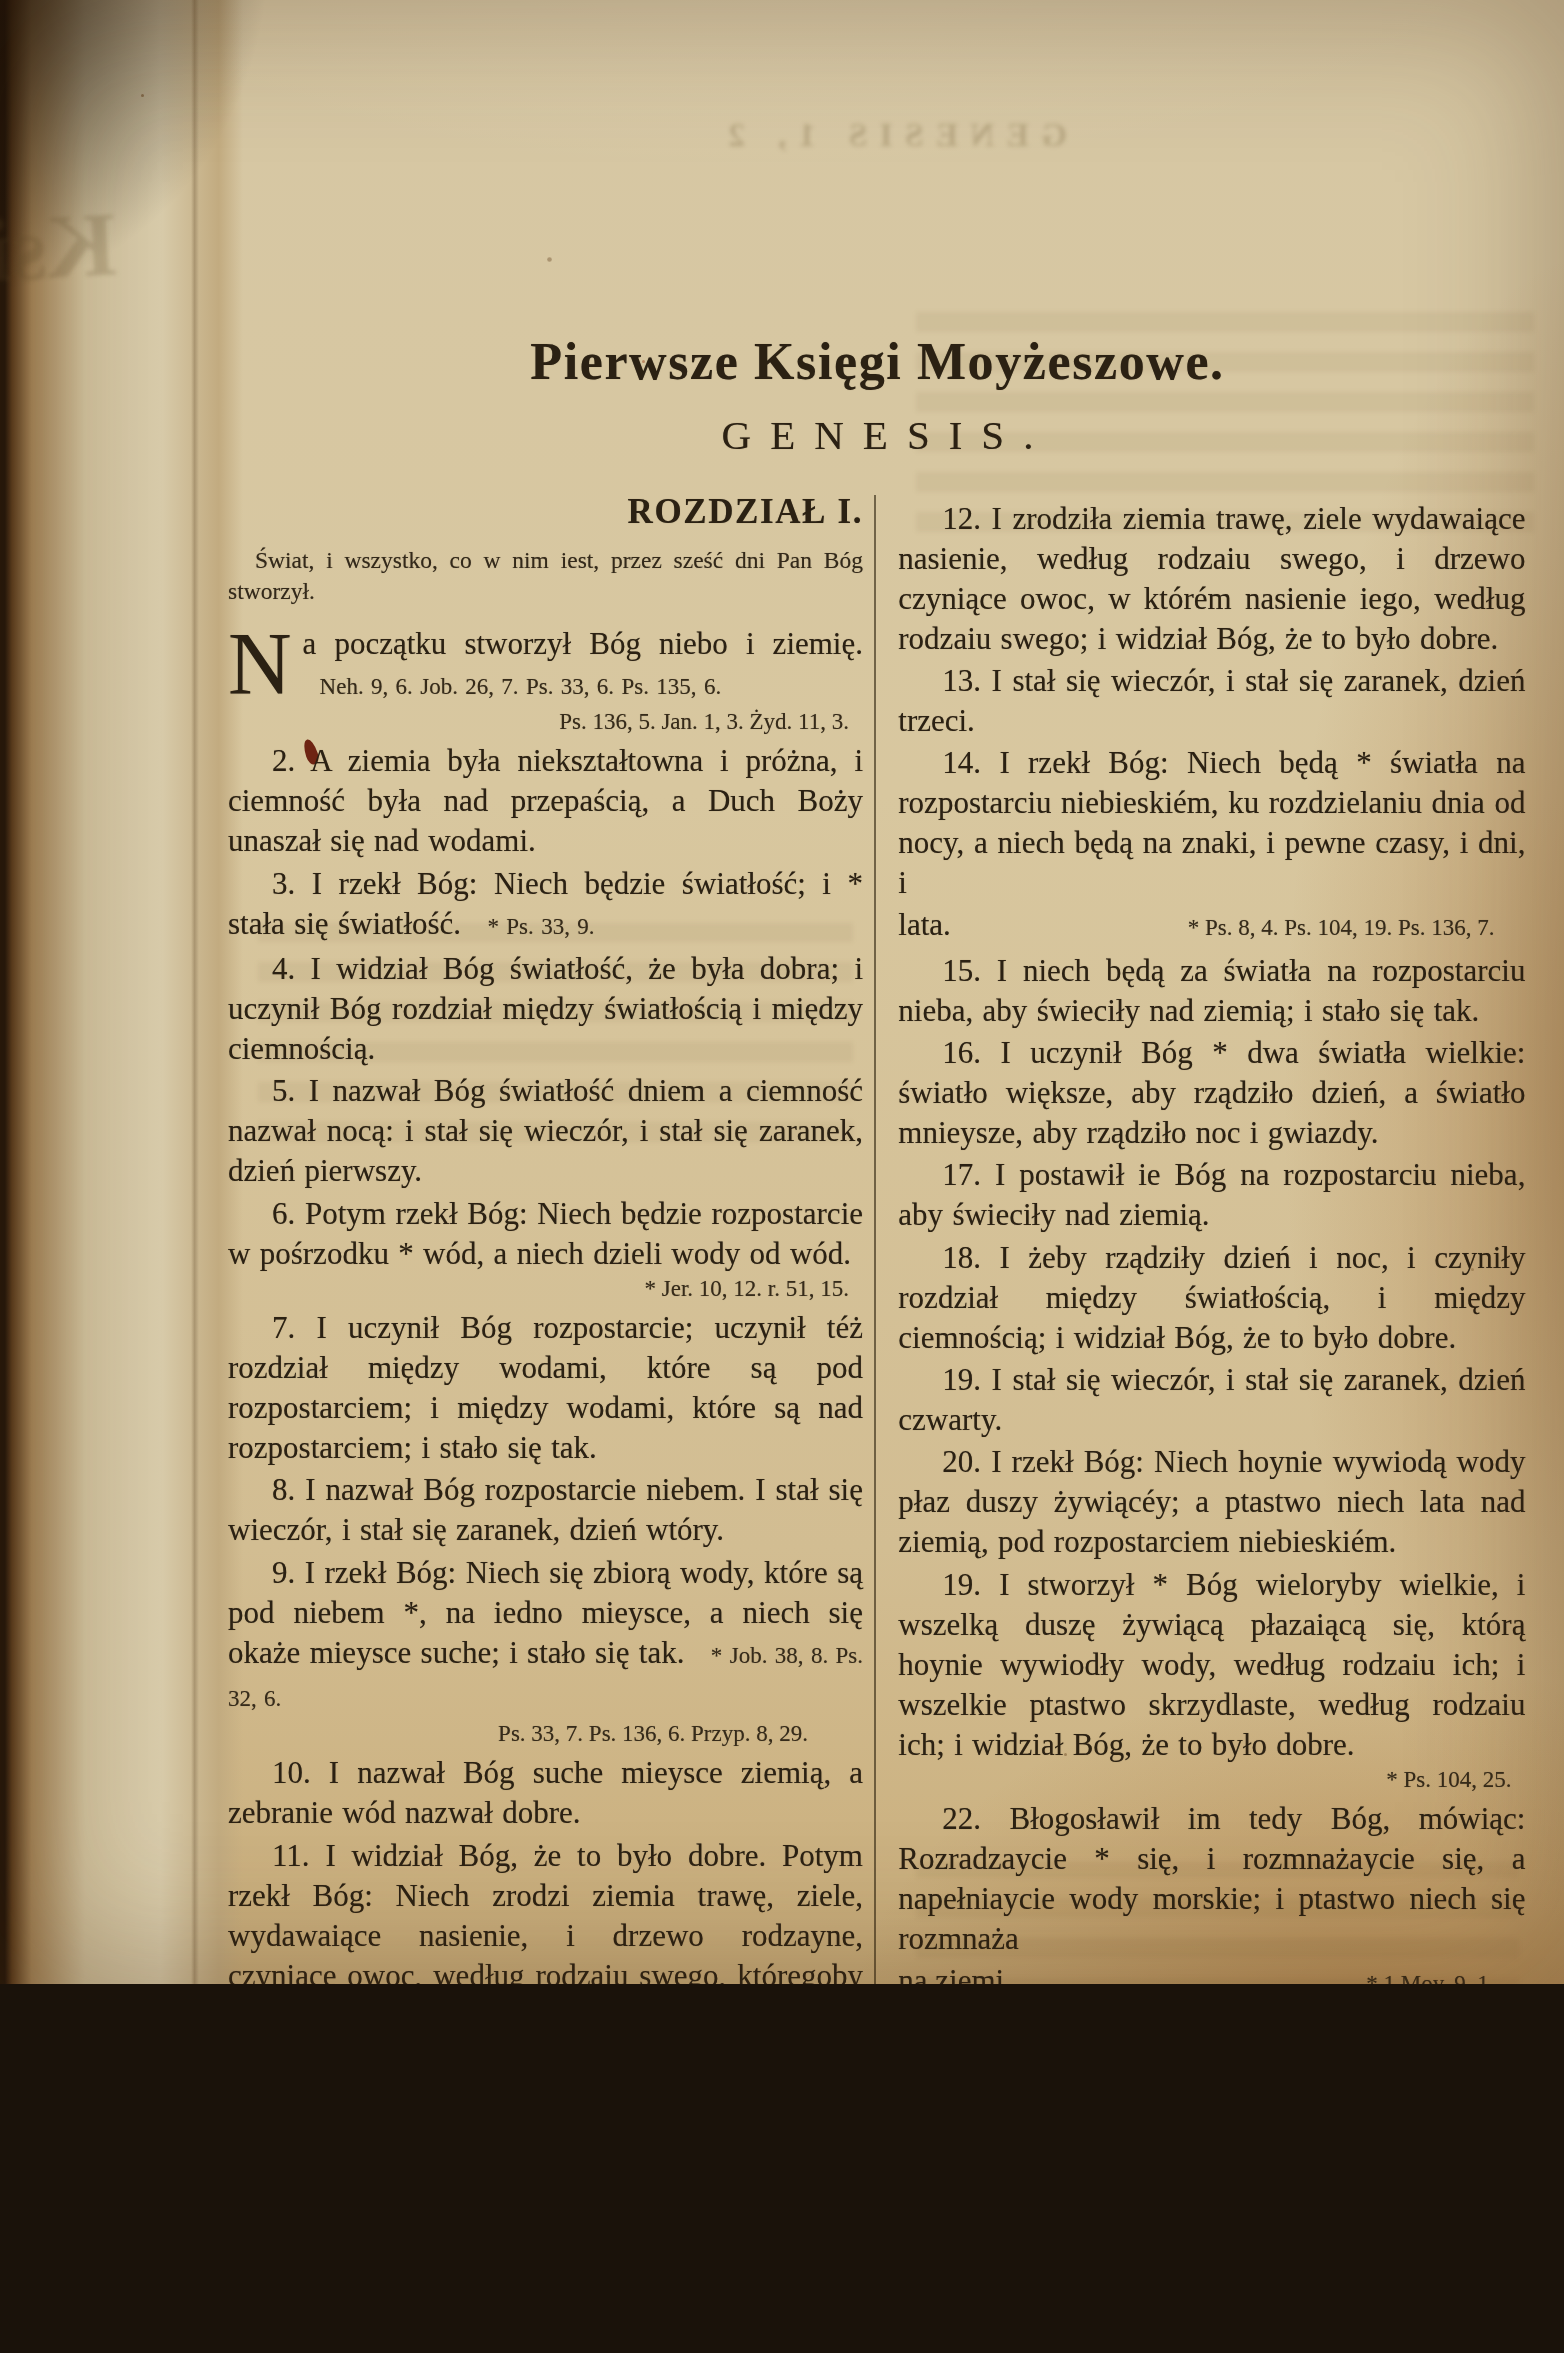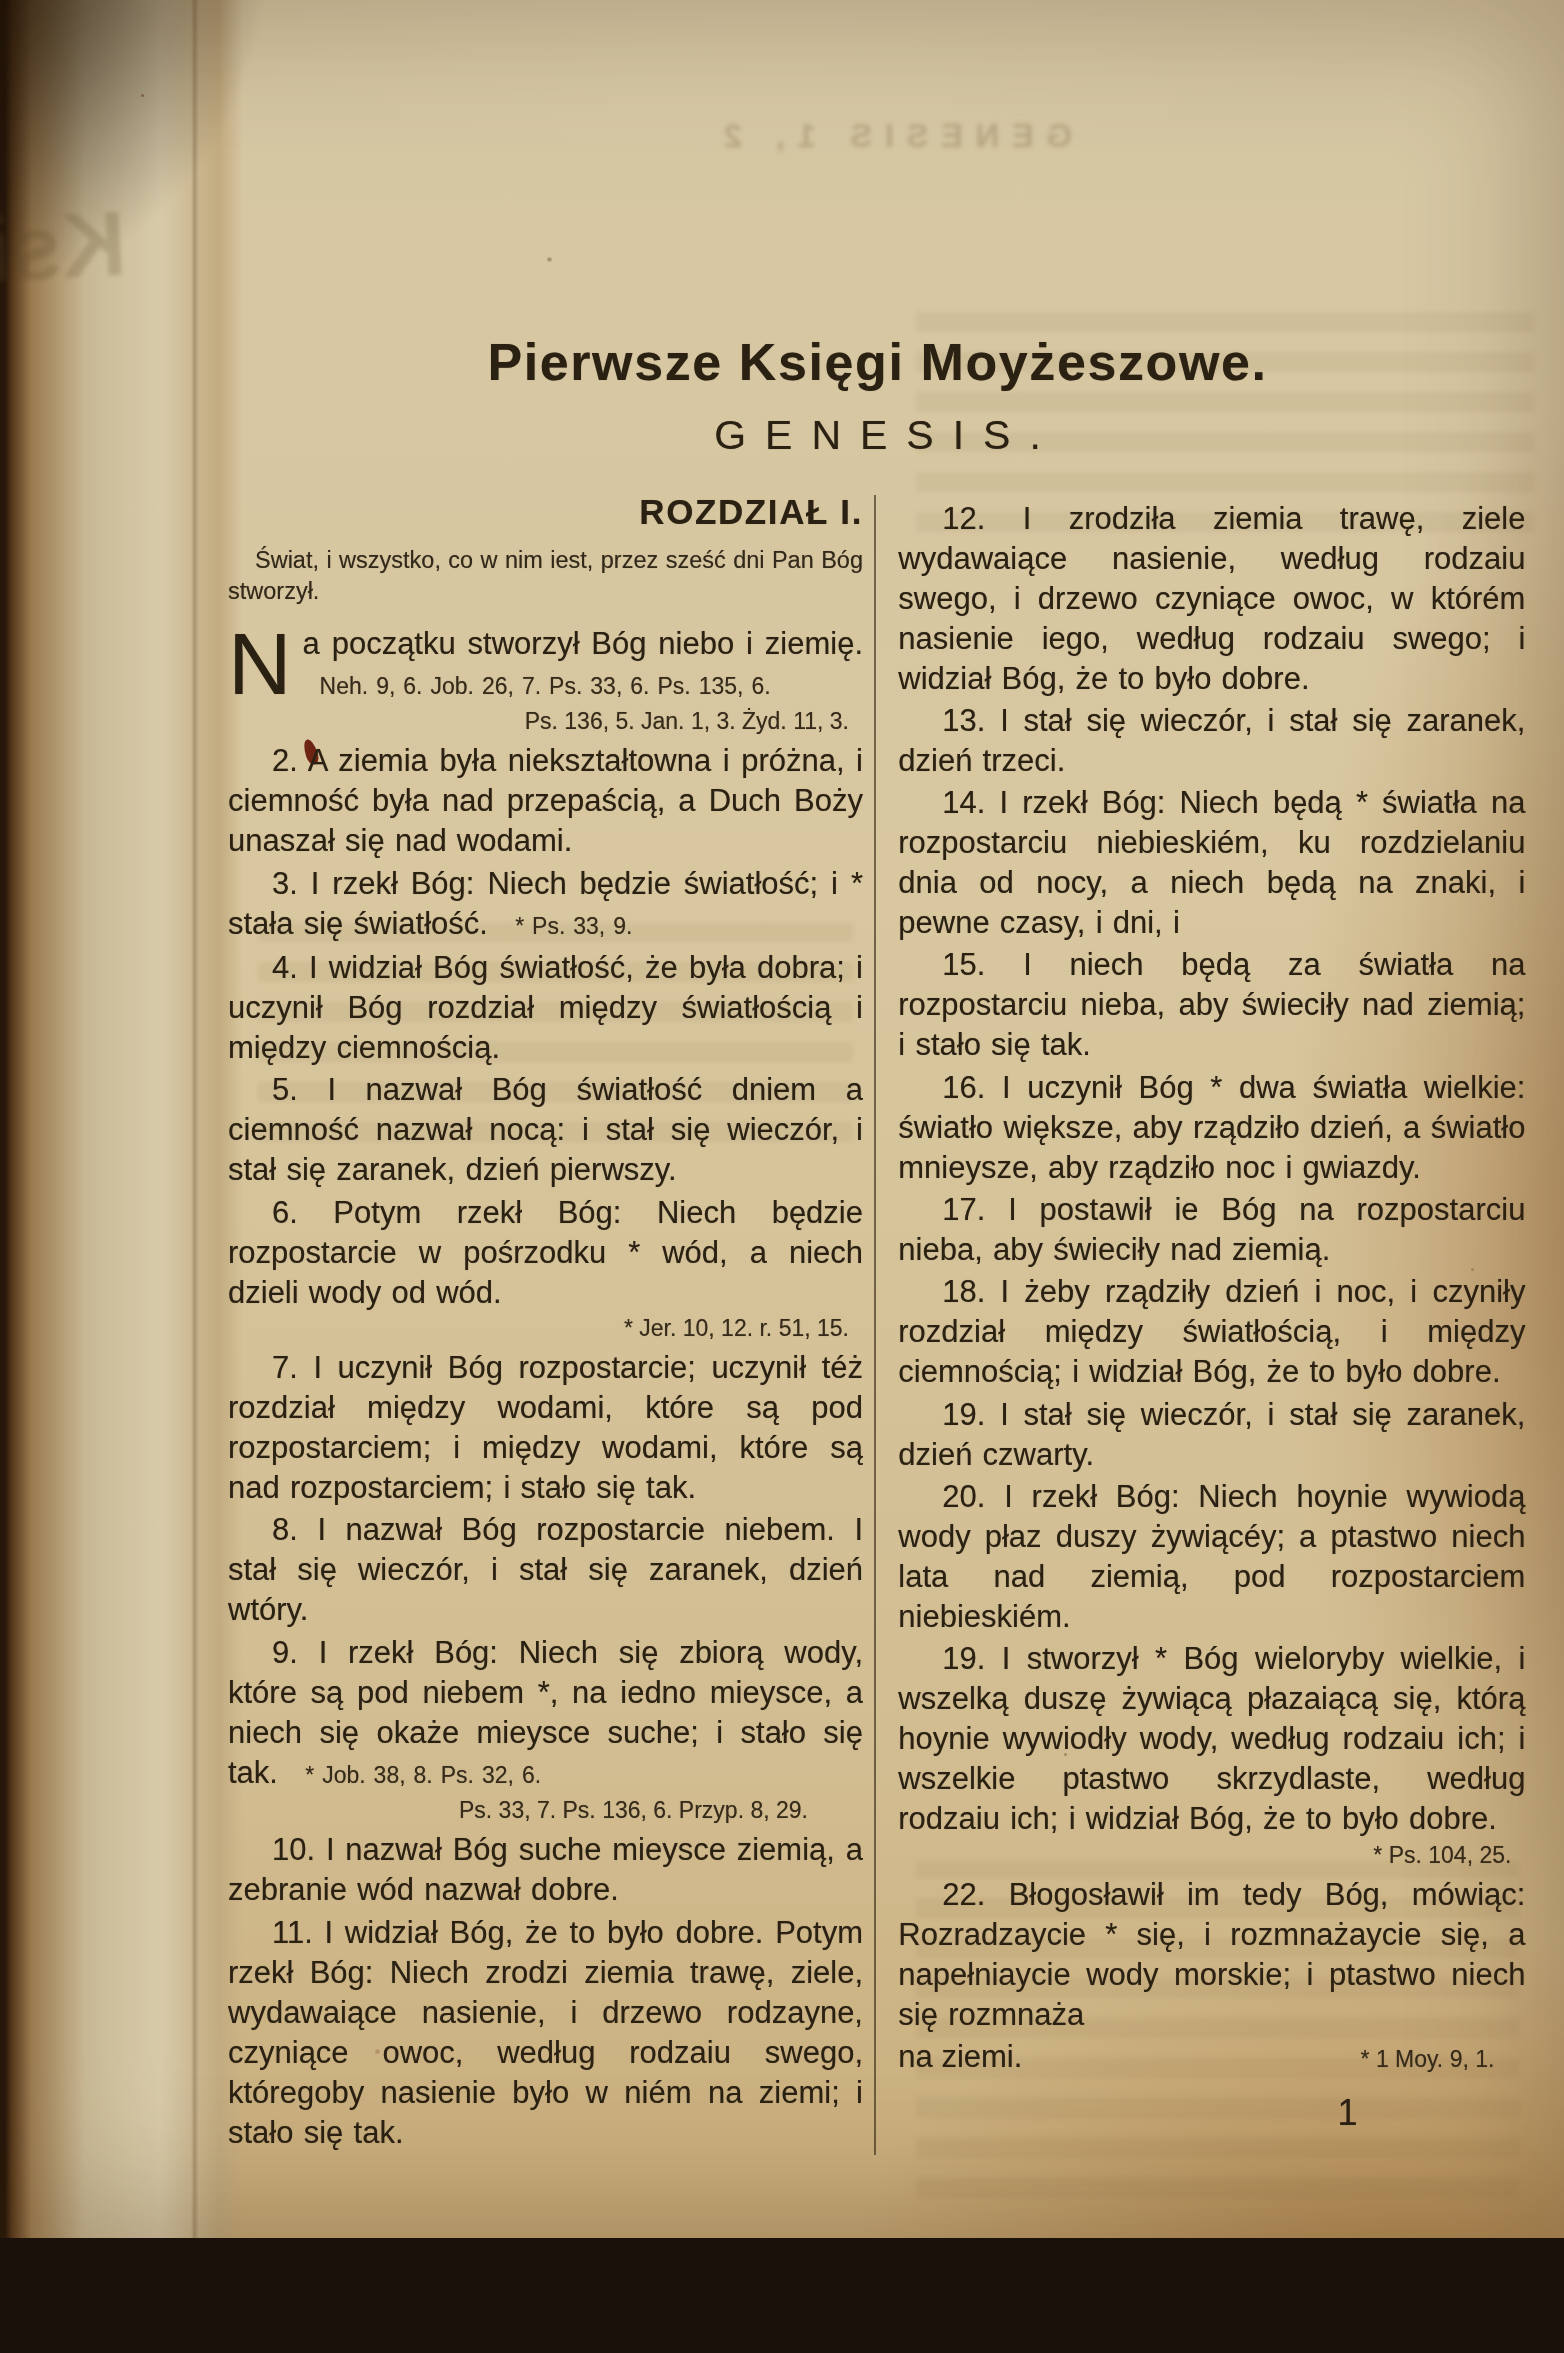--- a/index.html
+++ b/index.html
@@ -1,18 +1,18 @@
 <!DOCTYPE html>
 <html style="font-size:12.5px"><head>
 <meta charset="utf-8">
 <style>
   html,body{margin:0;padding:0;background:#1a120a;}
   .photo{
-    position:relative;width:1565px;height:2238px;overflow:hidden;
-    font-family:Liberation Sans, sans-serif;
+    position:relative;width:1565px;height:1984px;overflow:hidden;
+    font-family:Liberation Serif, serif;
     color:#2b2113;
     background-color:#d3c199;
     background-image:
       radial-gradient(548px 1408px at 103% 55%, rgba(150,90,30,0.40), rgba(150,90,30,0) 60%),
       radial-gradient(939px 626px at 90% 103%, rgba(150,90,30,0.42), rgba(150,90,30,0) 60%),
       radial-gradient(1095px 391px at 50% -5%, rgba(255,246,220,0.22), rgba(255,246,220,0) 70%),
       linear-gradient(180deg,#d6c7a4 0%,#d8c79f 40%,#d2bd92 78%,#c9ad7a 100%);
   }
   .vignette{position:absolute;inset:0;pointer-events:none;z-index:6;
     box-shadow:inset 0 0 133px 23.5px rgba(70,40,12,0.30);}
@@ -156,20 +156,24 @@
           <span>12.</span> <span>I zrodziła ziemia trawę, ziele wydawaiące nasienie, według rodzaiu swego, i drzewo czyniące owoc, w którém nasienie iego, według rodzaiu swego; i widział Bóg, że to było dobre.</span>
         </p>
 
         <p class="verse">
           <span>13.</span> <span>I stał się wieczór, i stał się zaranek, dzień trzeci.</span>
         </p>
 
         <p class="verse">
           <span>14.</span> <span>I rzekł Bóg: Niech będą * światła na rozpostarciu niebieskiém, ku rozdzielaniu dnia od nocy, a niech będą na znaki, i pewne czasy, i dni, i</span>
         </p>
+        <div class="line-split">
+          <span>lata.</span>
+          <span class="ref">* Ps. 8, 4. Ps. 104, 19. Ps. 136, 7.</span>
+        </div>
 
         <p class="verse">
           <span>15.</span> <span>I niech będą za światła na rozpostarciu nieba, aby świeciły nad ziemią; i stało się tak.</span>
         </p>
 
         <p class="verse">
           <span>16.</span> <span>I uczynił Bóg * dwa światła wielkie: światło większe, aby rządziło dzień, a światło mnieysze, aby rządziło noc i gwiazdy.</span>
         </p>
 
         <p class="verse">

